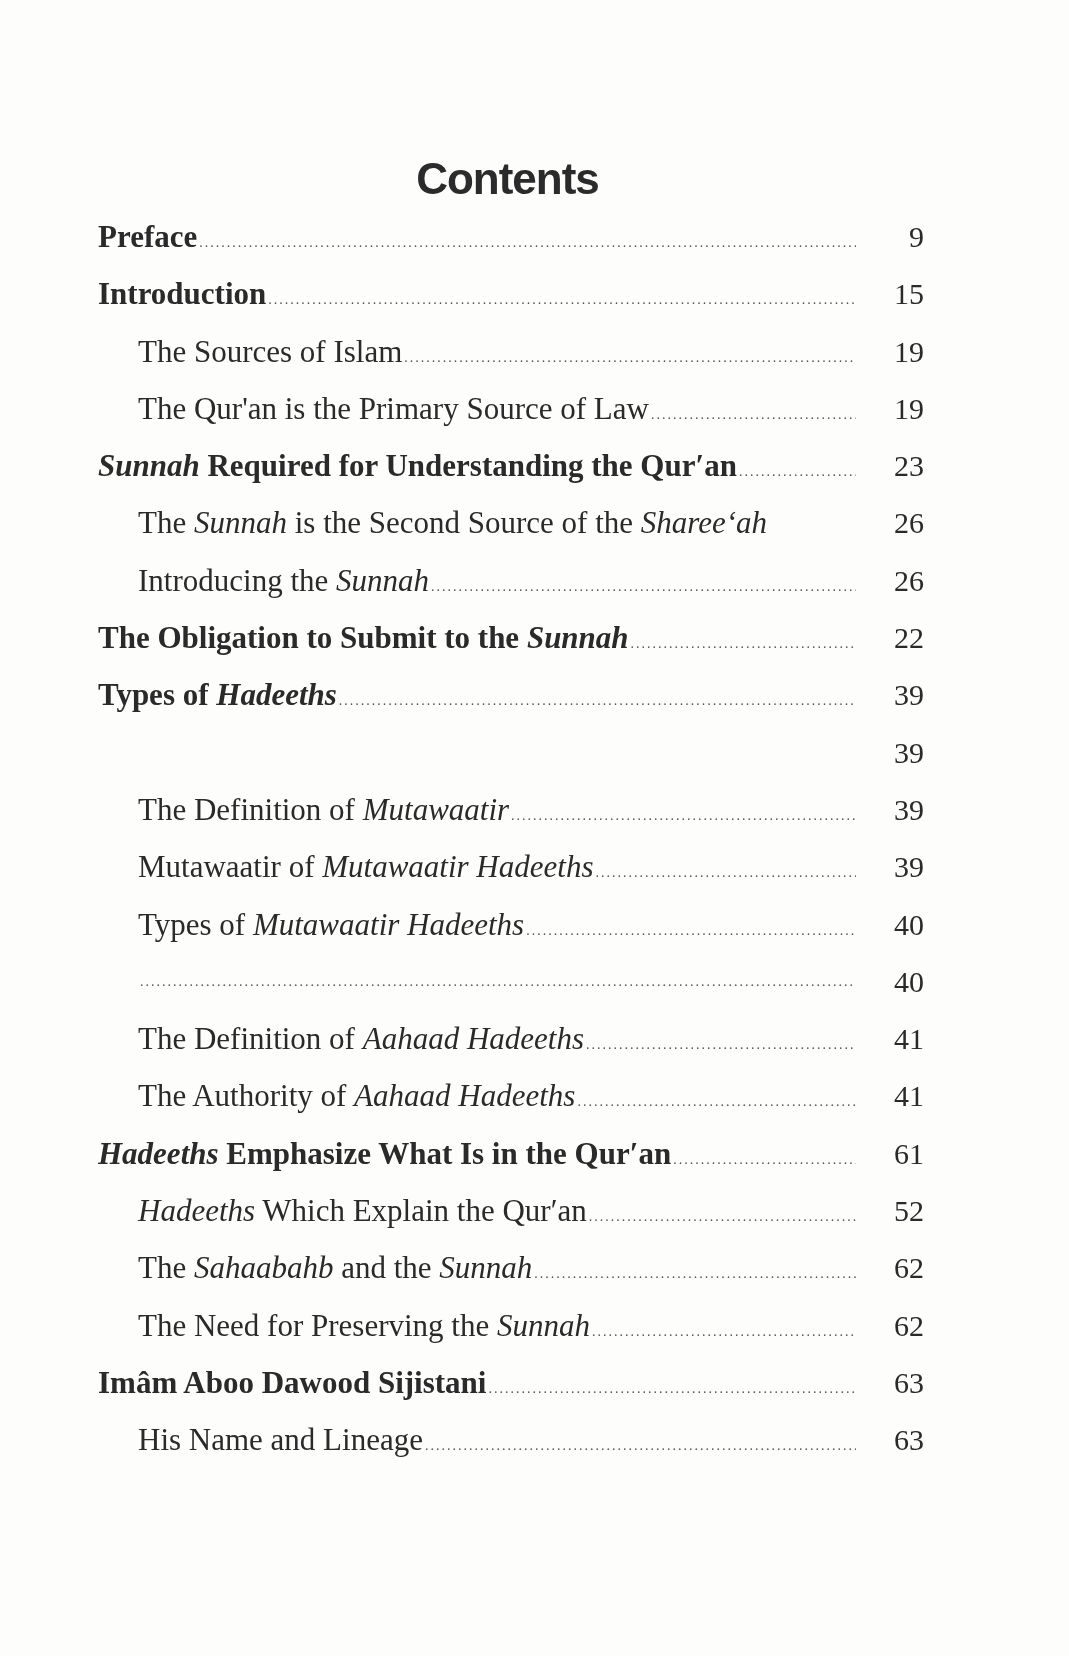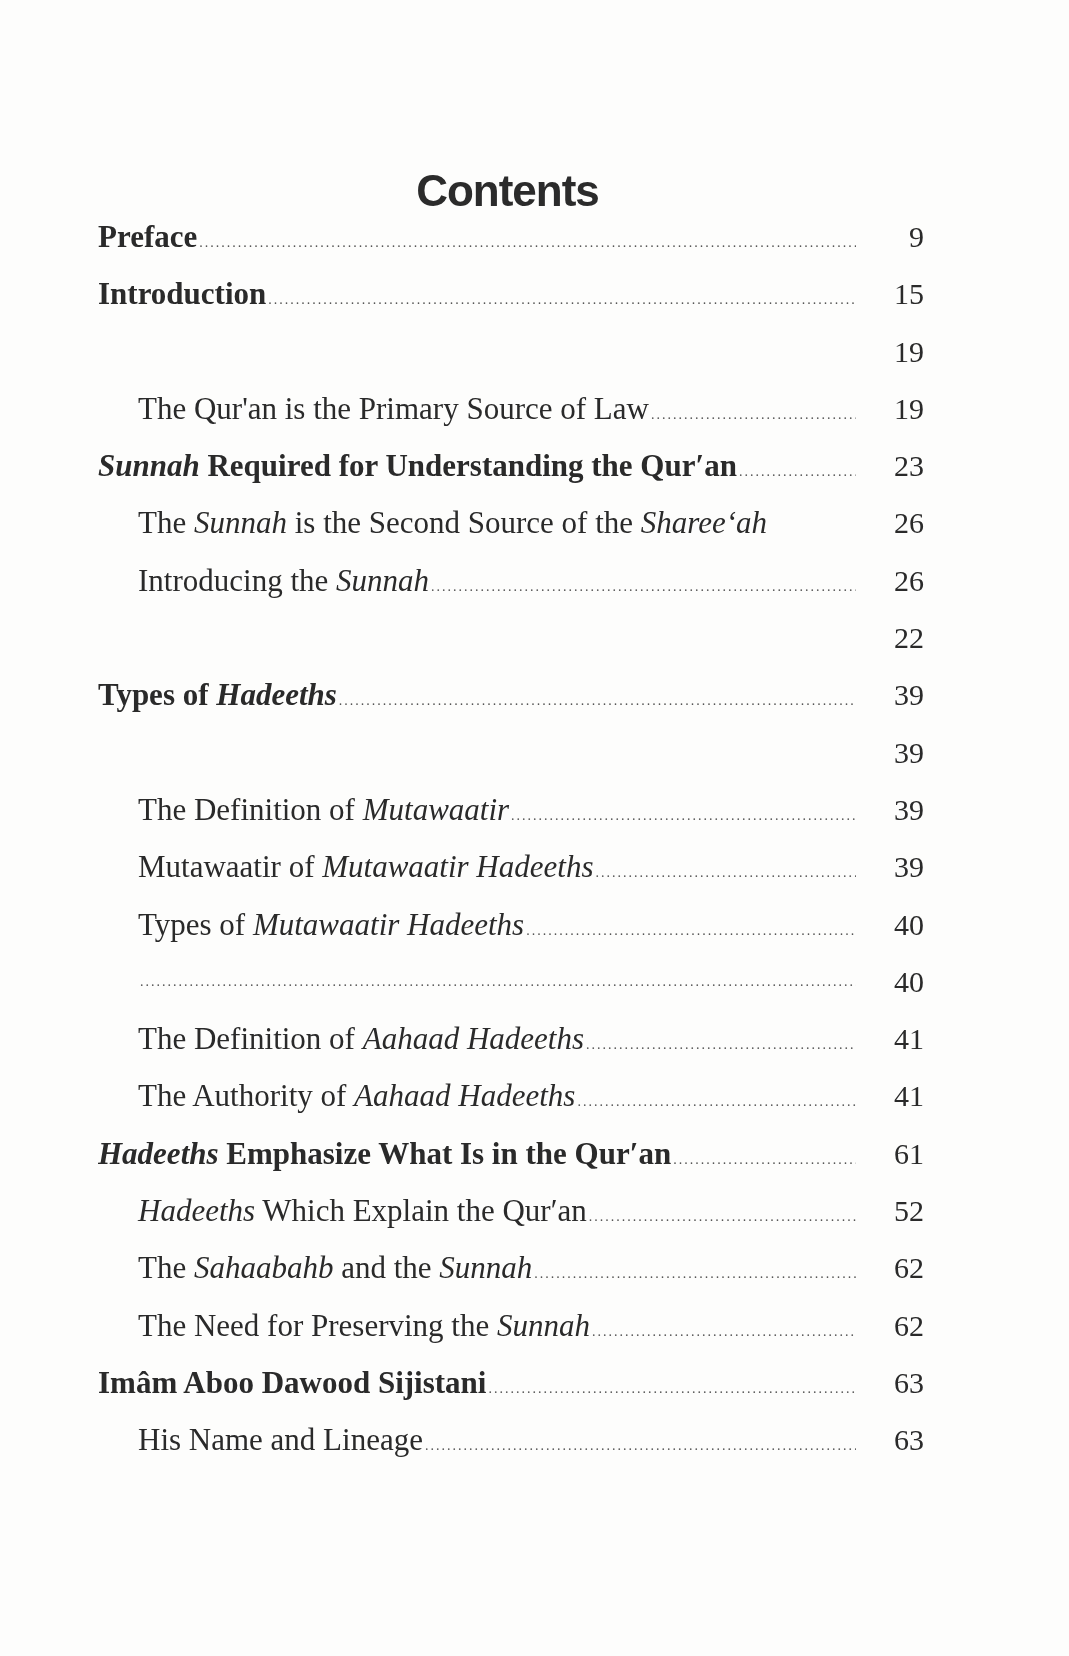--- a/index.html
+++ b/index.html
@@ -6,21 +6,21 @@
     body {
       width: 1069px; height: 1656px;
       background: #fdfdfc;
       position: relative;
       overflow: hidden;
       font-family: "Liberation Serif", "DejaVu Serif", serif;
       color: #2a2a2a;
     }
     .title {
       position: absolute;
-      top: 166px; left: 0; width: 1015px;
+      top: 154px; left: 0; width: 1015px;
       text-align: center;
       font-family: "Liberation Sans", "DejaVu Sans", sans-serif;
       font-weight: bold;
       font-size: 44px;
       letter-spacing: -1px;
       color: #2b2b2b;
       margin: 0;
     }
     .toc {
       position: absolute;
@@ -84,20 +84,24 @@
       <span class="page">9</span>
     </div>
     <div class="row main">
       <div class="lead">
         <span class="label"><span>Introduction</span></span>
         <span class="dots"></span>
       </div>
       <span class="page">15</span>
     </div>
     <div class="row sub">
+      <div class="lead">
+        <span class="label"><span>The Sources of Islam</span></span>
+        <span class="dots"></span>
+      </div>
       <span class="page">19</span>
     </div>
     <div class="row sub">
       <div class="lead">
         <span class="label"><span>The Qur'an is the Primary Source of Law</span></span>
         <span class="dots"></span>
       </div>
       <span class="page">19</span>
     </div>
     <div class="row main">
@@ -114,20 +118,24 @@
       <span class="page">26</span>
     </div>
     <div class="row sub">
       <div class="lead">
         <span class="label"><span>Introducing the </span><i>Sunnah</i></span>
         <span class="dots"></span>
       </div>
       <span class="page">26</span>
     </div>
     <div class="row main">
+      <div class="lead">
+        <span class="label"><span>The Obligation to Submit to the </span><i>Sunnah</i></span>
+        <span class="dots"></span>
+      </div>
       <span class="page">22</span>
     </div>
     <div class="row main">
       <div class="lead">
         <span class="label"><span>Types of </span><i>Hadeeths</i></span>
         <span class="dots"></span>
       </div>
       <span class="page">39</span>
     </div>
     <div class="row sub">

